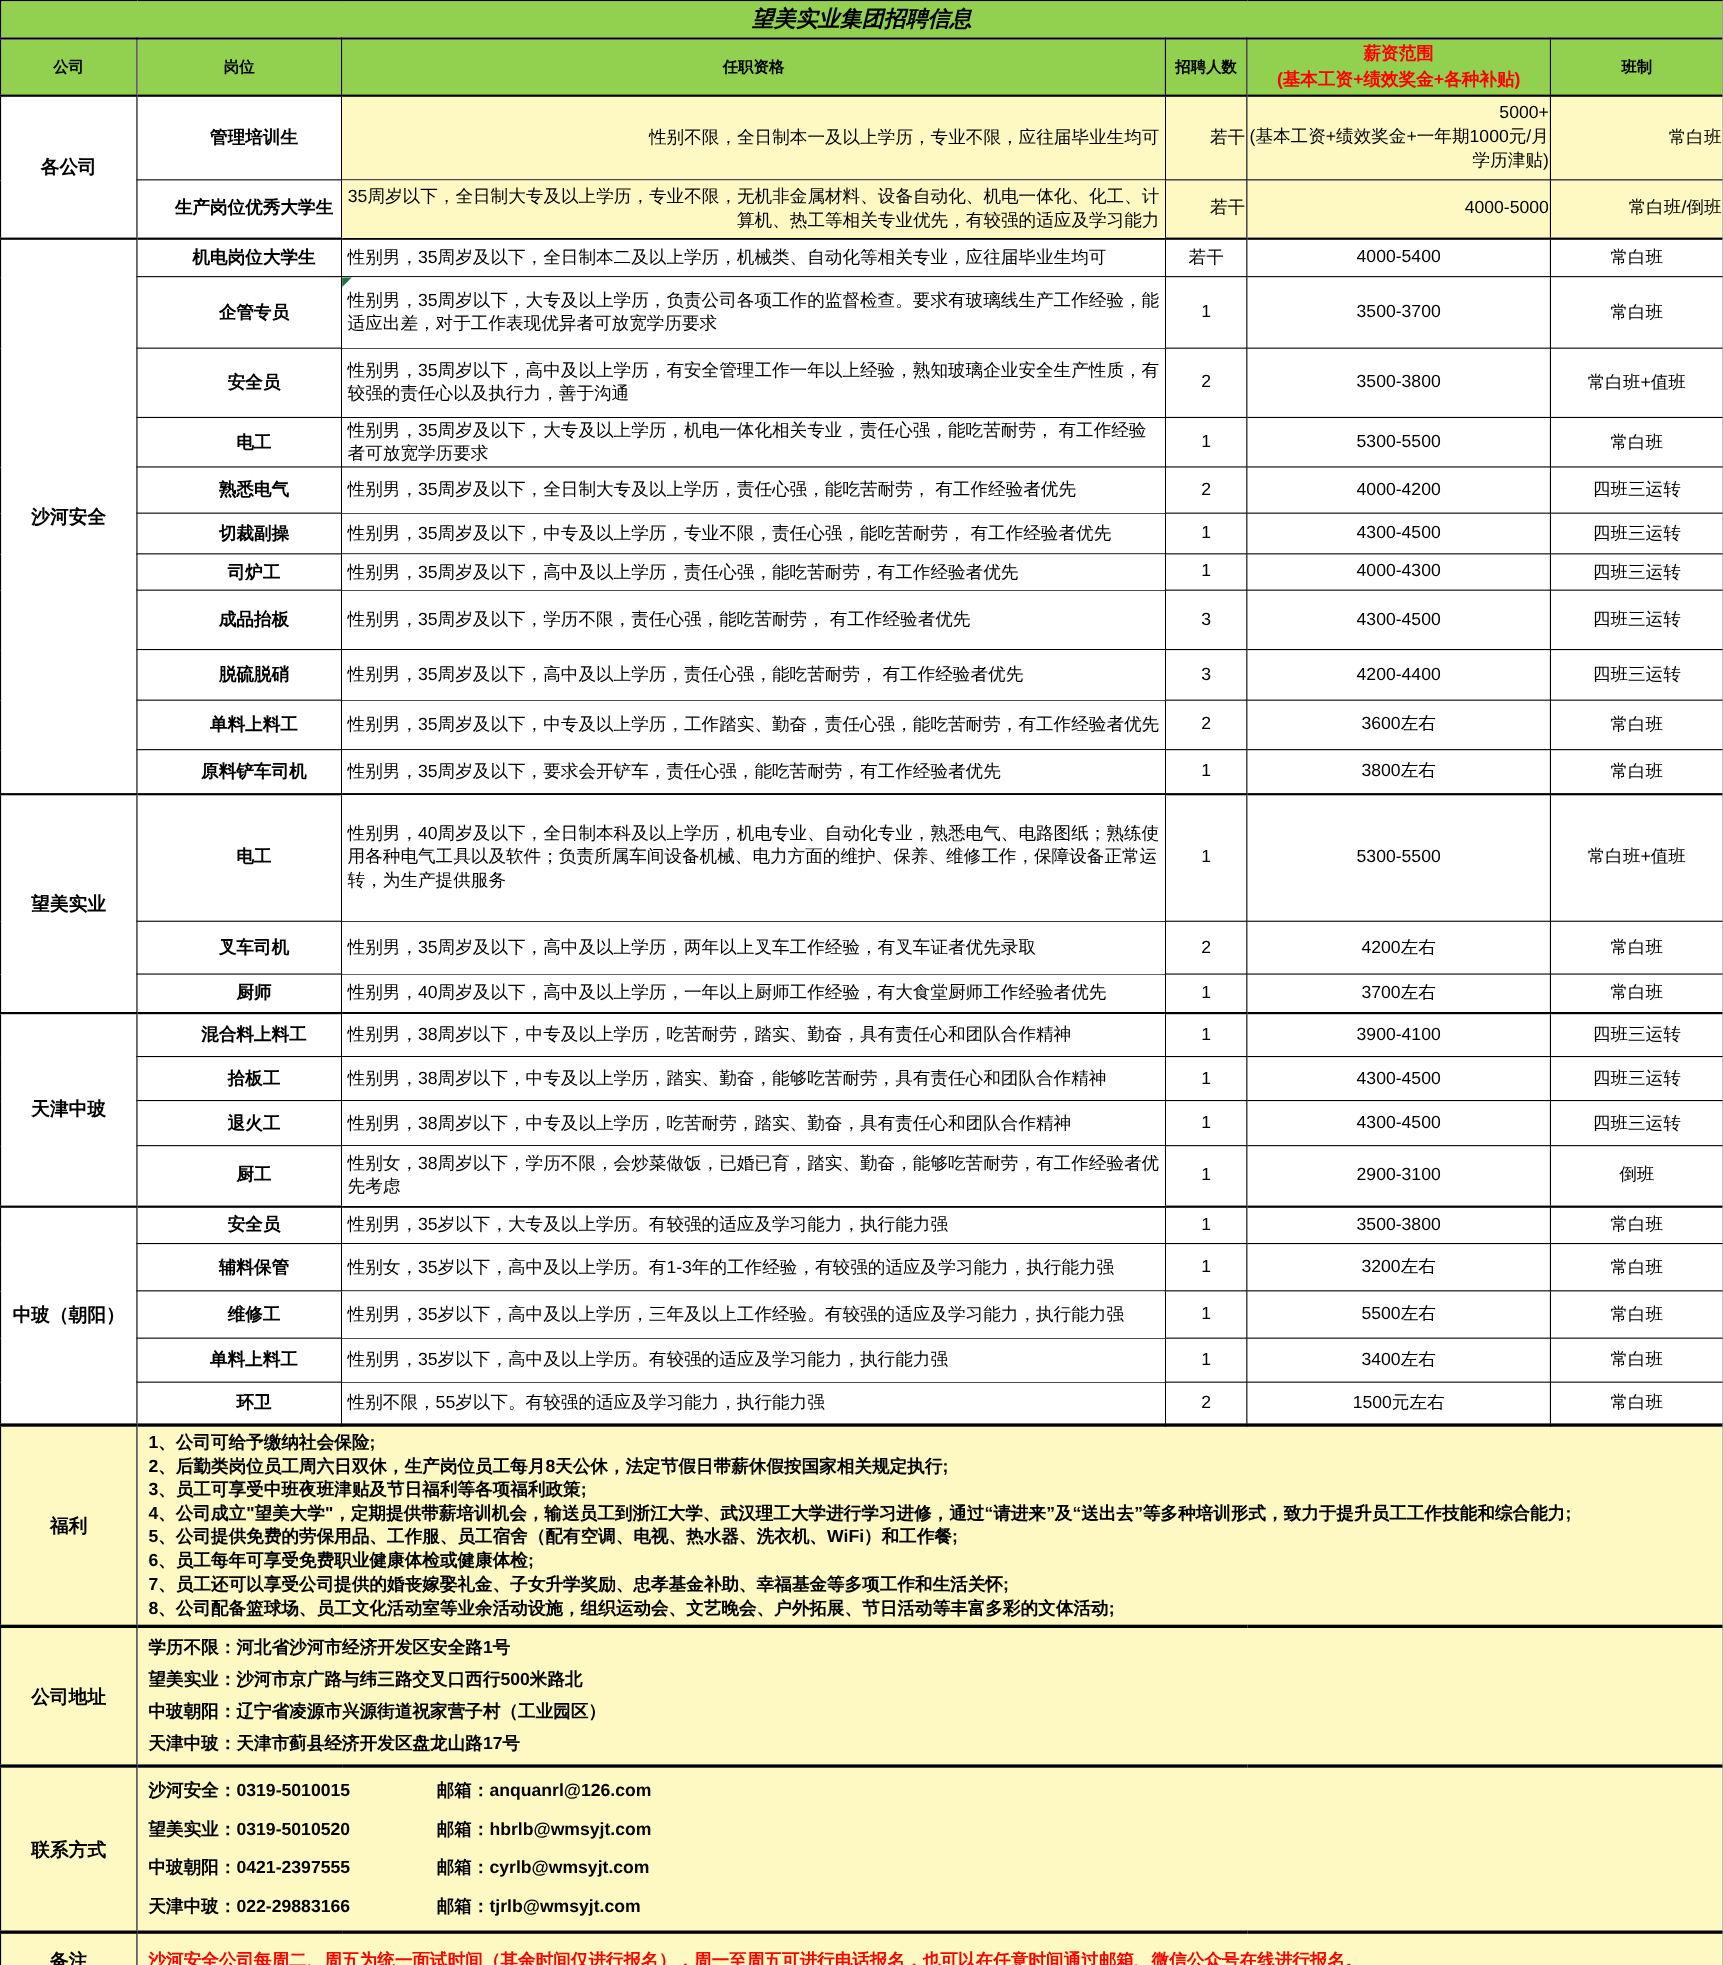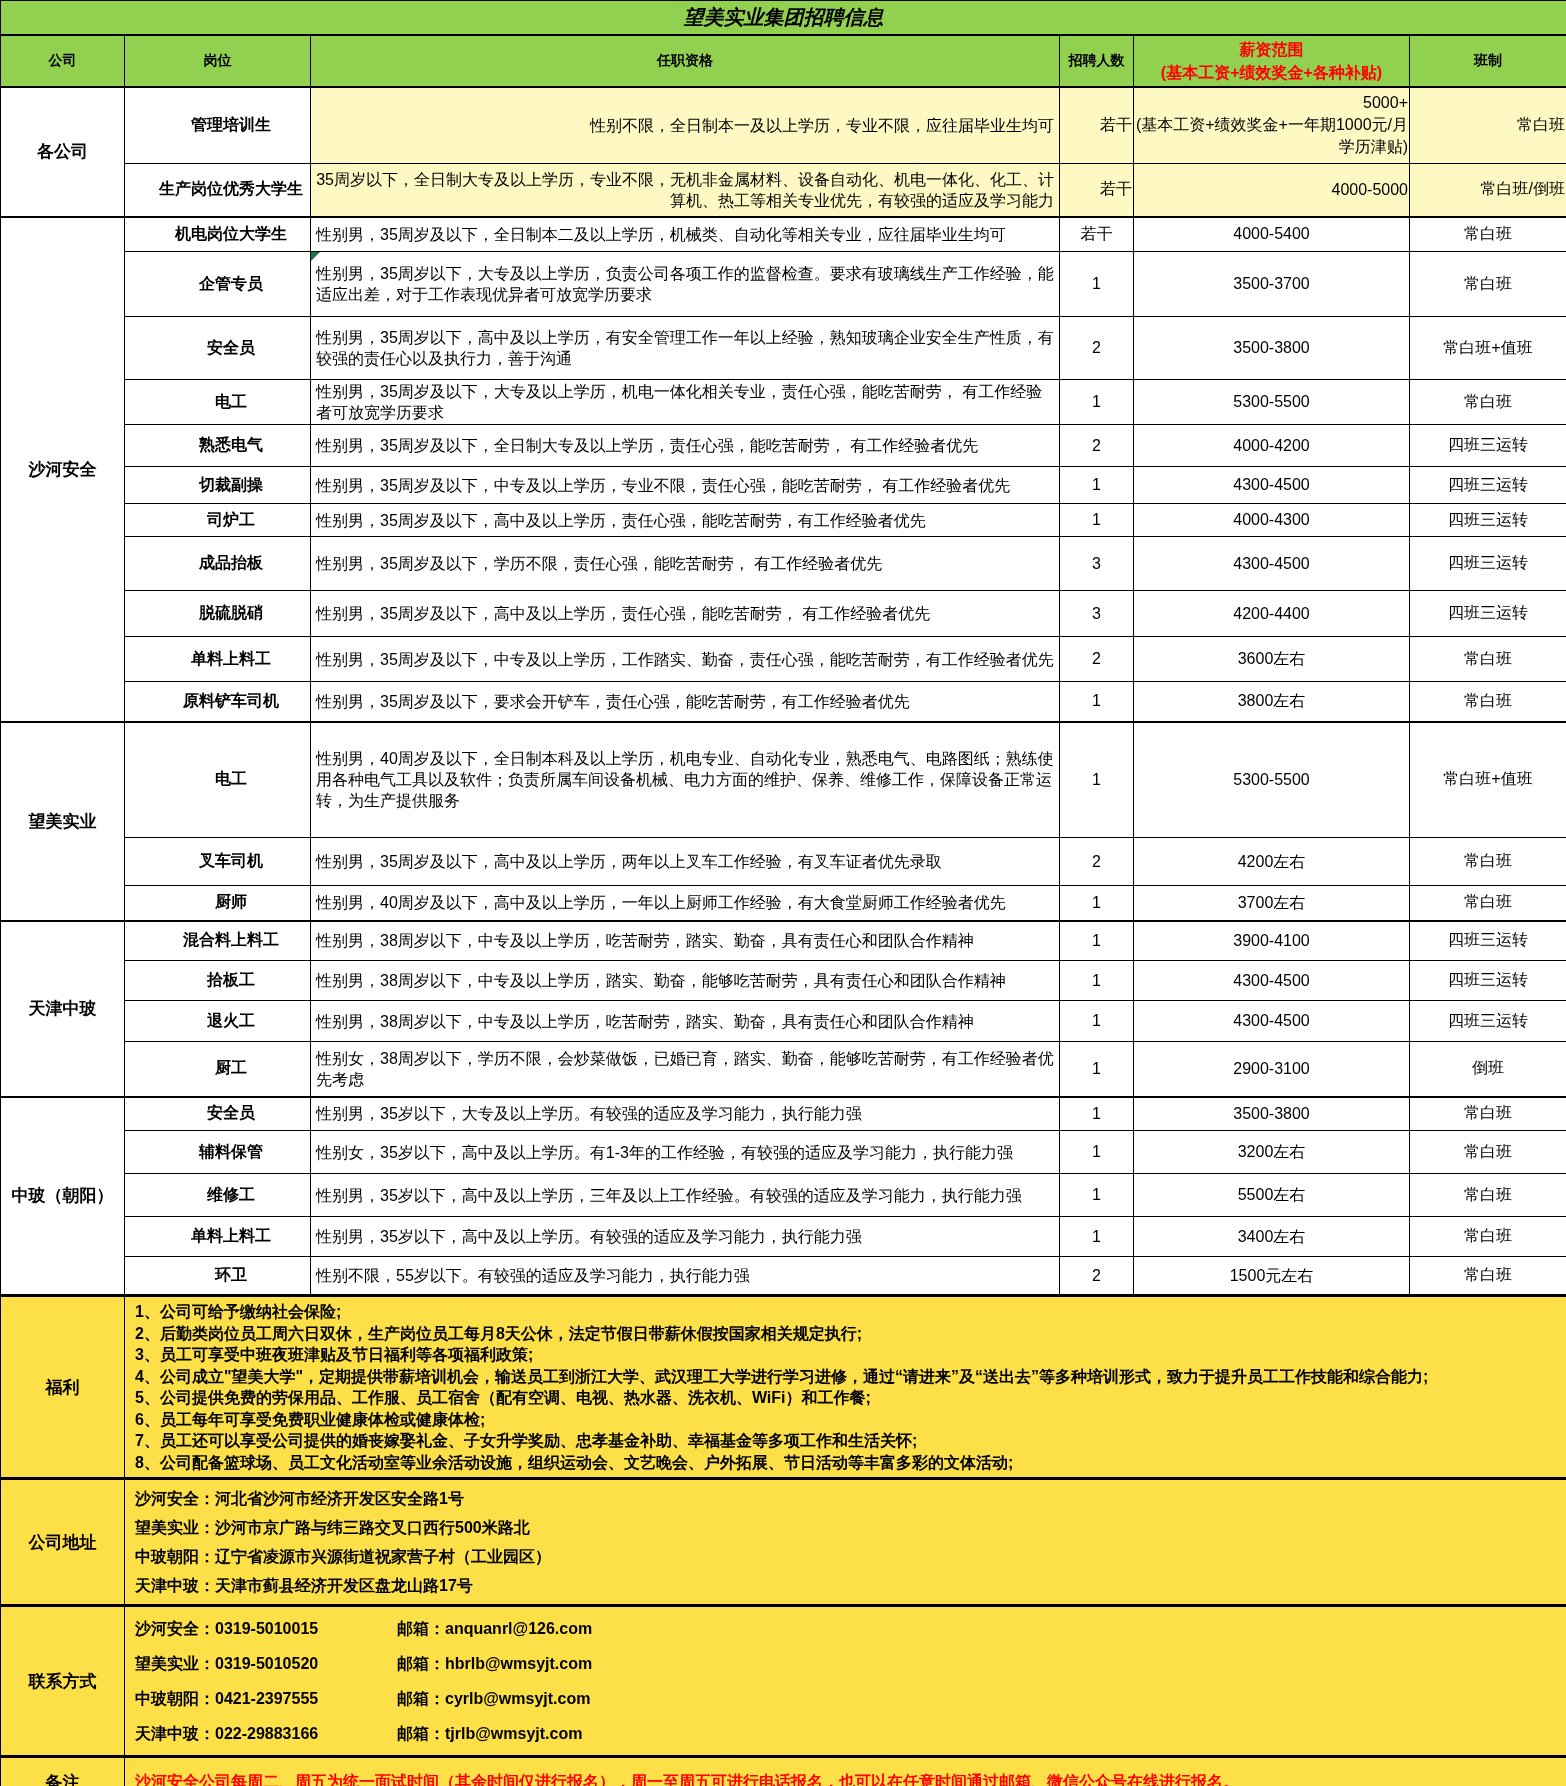--- a/index.html
+++ b/index.html
@@ -10,21 +10,21 @@
   tr.head-row td{background:#92D050;font-weight:bold;font-size:14px;text-align:center;}
   tr.head-row td.sal-h{color:#FF0000;font-size:16px;line-height:23px;white-space:pre-line;}
   td.company{font-weight:bold;font-size:17px;text-align:center;background:#fff;}
   td.pos{font-weight:bold;font-size:16px;text-align:center;background:#fff;padding-left:28px;}
   td.qual{font-size:16px;text-align:left;padding:1px 5px;line-height:21px;background:#fff;position:relative;}
   td.cnt,td.shift{font-size:16px;text-align:center;background:#fff;}
   td.sal{font-size:16px;text-align:center;white-space:pre-line;line-height:22px;background:#fff;}
   tr.hl td.qual,tr.hl td.cnt,tr.hl td.sal,tr.hl td.shift{background:#fef9c3;text-align:right;}
   tr.grp td{border-top:2px solid #000;}
   .note-tri{position:absolute;top:0;left:0;width:0;height:0;border-top:9px solid #217346;border-right:9px solid transparent;}
-  tr.section td{border-top:3px solid #000;background:#fde047;}
+  tr.section td{border-top:3px solid #000;background:#fef9c3;}
   tr.section td.label{font-weight:bold;font-size:17px;text-align:center;}
   tr.section td.content{font-weight:bold;font-size:16px;padding:4px 10px;text-align:left;vertical-align:middle;}
   .benefit-line{line-height:21.5px;}
   .addr-line{line-height:29px;}
   .contact-line{display:flex;line-height:35px;}
   .contact-left{width:262px;flex:0 0 262px;}
   tr.notes-row td.content{color:#FF0000;}
 </style>
 </head>
 <body>
@@ -250,21 +250,21 @@
       <div class="benefit-line">5、公司提供免费的劳保用品、工作服、员工宿舍（配有空调、电视、热水器、洗衣机、WiFi）和工作餐;</div>
       <div class="benefit-line">6、员工每年可享受免费职业健康体检或健康体检;</div>
       <div class="benefit-line">7、员工还可以享受公司提供的婚丧嫁娶礼金、子女升学奖励、忠孝基金补助、幸福基金等多项工作和生活关怀;</div>
       <div class="benefit-line">8、公司配备篮球场、员工文化活动室等业余活动设施，组织运动会、文艺晚会、户外拓展、节日活动等丰富多彩的文体活动;</div>
     </td>
   </tr>
 
   <tr class="section" style="height:118px">
     <td class="label">公司地址</td>
     <td class="content" colspan="5">
-      <div class="addr-line">沙河安全：河北省沙河市经济开发区安全路1号</div>
+      <div class="addr-line">学历不限：河北省沙河市经济开发区安全路1号</div>
       <div class="addr-line">望美实业：沙河市京广路与纬三路交叉口西行500米路北</div>
       <div class="addr-line">中玻朝阳：辽宁省凌源市兴源街道祝家营子村（工业园区）</div>
       <div class="addr-line">天津中玻：天津市蓟县经济开发区盘龙山路17号</div>
     </td>
   </tr>
 
   <tr class="section" style="height:140px">
     <td class="label">联系方式</td>
     <td class="content" colspan="5">
       <div class="contact-line">

